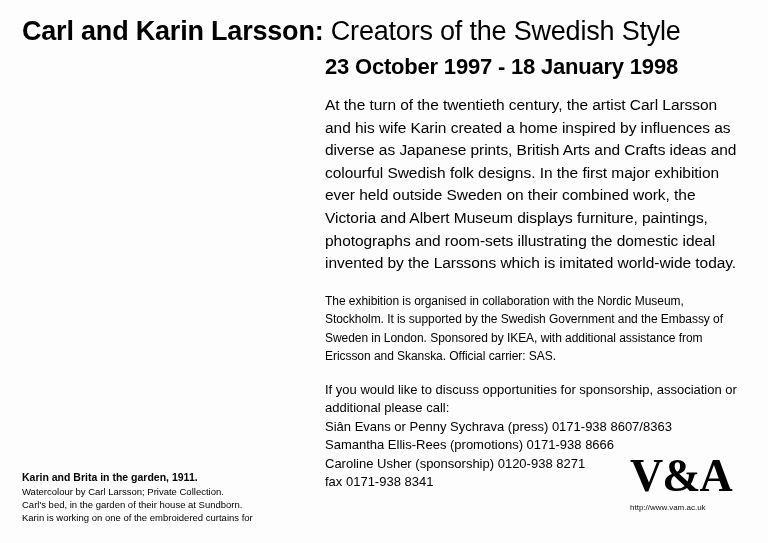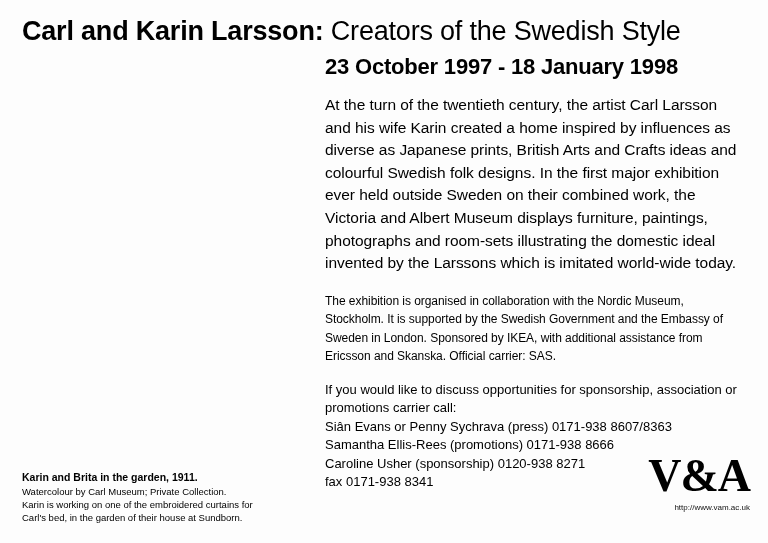--- a/index.html
+++ b/index.html
@@ -92,21 +92,21 @@
     line-height: 13px;
     display: block;
   }
 
   
   .logo-wrap {
     position: absolute;
     right: 18px;
     top: 452px;
     width: 120px;
-    text-align: right;
+    text-align: left;
   }
   .logo-mark {
     font-family: "Liberation Serif", serif;
     font-size: 46px;
     font-weight: bold;
     line-height: 48px;
     letter-spacing: -1px;
     display: block;
   }
   .logo-url {
@@ -129,34 +129,34 @@
   <div class="right-col">
 
     <p class="dates">23 October 1997 - 18 January 1998</p>
 
     <p class="body-large">At the turn of the twentieth century, the artist Carl Larsson and his wife Karin created a home inspired by influences as diverse as Japanese prints, British Arts and Crafts ideas and colourful Swedish folk designs.  In the first major exhibition ever held outside Sweden on their combined work, the Victoria and Albert Museum displays furniture, paintings, photographs and room-sets illustrating the domestic ideal invented by the Larssons which is imitated world-wide today.</p>
 
     <p class="body-small">The exhibition is organised in collaboration with the Nordic Museum, Stockholm. It is supported by the Swedish Government and the Embassy of Sweden in London. Sponsored by IKEA, with additional assistance from Ericsson and Skanska. Official carrier: SAS.</p>
 
     <div class="contact-block">
       <span class="contact-line">If you would like to discuss opportunities for sponsorship, association or</span>
-      <span class="contact-line">promotions carrier call:</span>
+      <span class="contact-line">additional please call:</span>
       <span class="contact-line">Siân Evans or Penny Sychrava (press) 0171-938 8607/8363</span>
       <span class="contact-line">Samantha Ellis-Rees (promotions) 0171-938 8666</span>
       <span class="contact-line">Caroline Usher (sponsorship) 0120-938 8271</span>
       <span class="contact-line">fax 0171-938 8341</span>
     </div>
 
   </div>
 
   <div class="caption">
     <p class="caption-title">Karin and Brita in the garden, 1911.</p>
-    <span class="caption-line">Watercolour by Carl Museum; Private Collection.</span>
+    <span class="caption-line">Watercolour by Carl Larsson; Private Collection.</span>
+    <span class="caption-line">Carl's bed, in the garden of their house at Sundborn.</span>
     <span class="caption-line">Karin is working on one of the embroidered curtains for</span>
-    <span class="caption-line">Carl's bed, in the garden of their house at Sundborn.</span>
   </div>
 
   <div class="logo-wrap">
     <span class="logo-mark">V&amp;A</span>
     <span class="logo-url">http://www.vam.ac.uk</span>
   </div>
 
 </div>
 
 </body></html>

